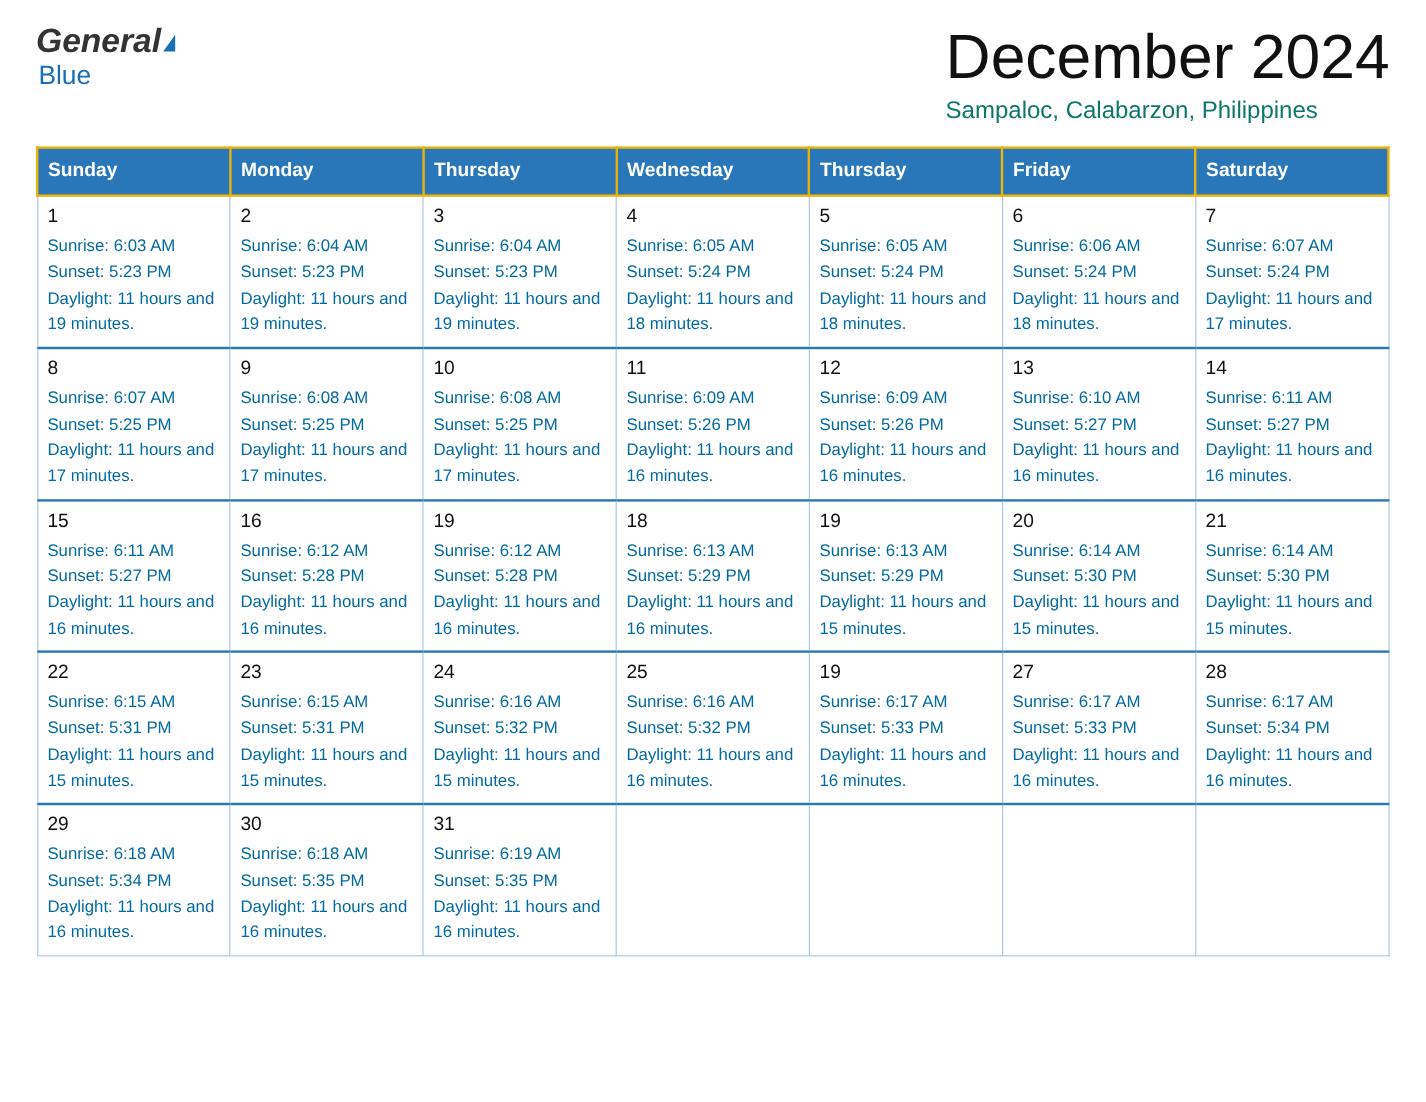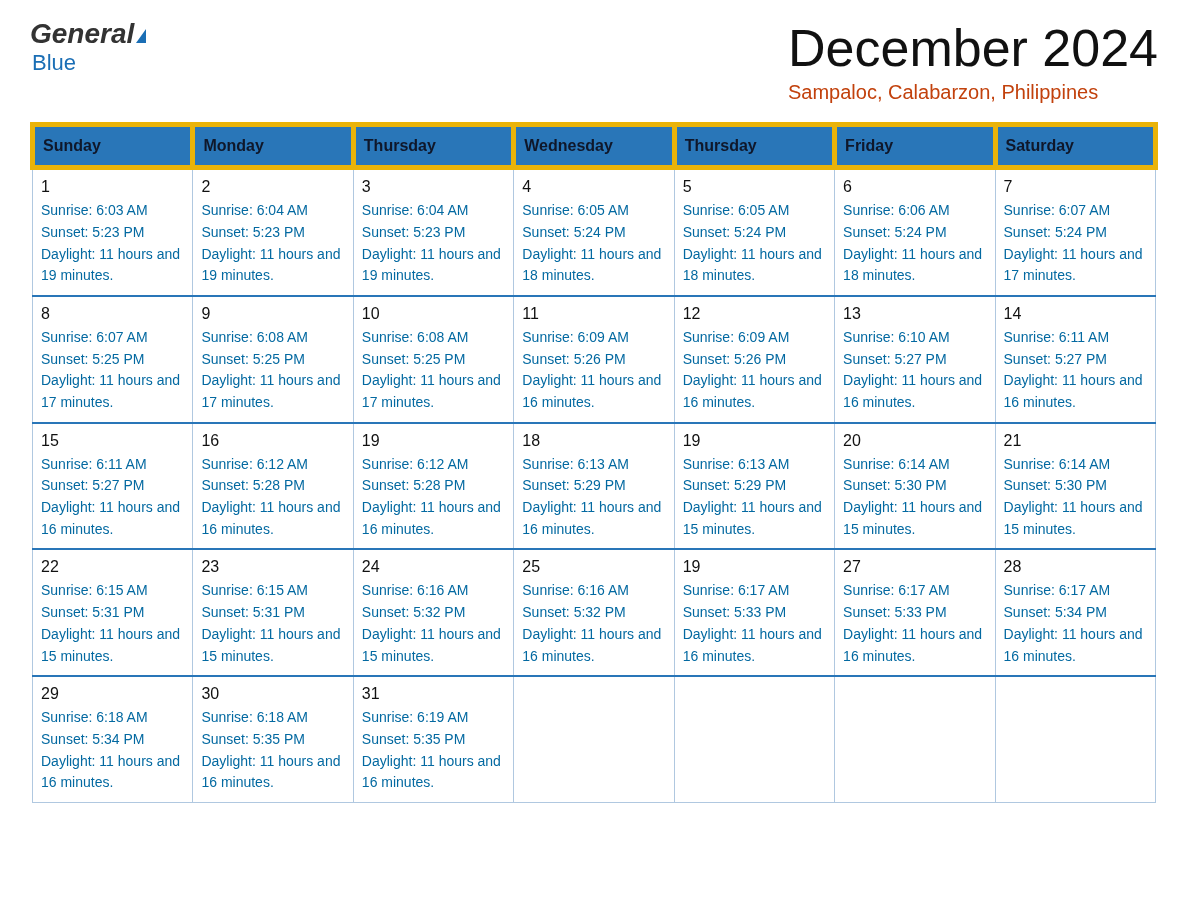--- a/index.html
+++ b/index.html
@@ -48,36 +48,36 @@
     .title-section {
     }
     .month-title {
       font-size: 52px;
       font-weight: normal;
       color: #111;
       line-height: 1.1;
     }
     .subtitle {
       font-size: 20px;
-      color: #c2410c;
+      color: #0f766e;
       margin-top: 4px;
     }
     .calendar {
       width: 100%;
       border-collapse: collapse;
       border: 1px solid #2976b8;
     }
     .calendar th {
       background-color: #2976b8;
-      color: #0f172a;
+      color: #ffffff;
       font-size: 16px;
       font-weight: bold;
       padding: 10px 8px;
       text-align: left;
-      border: 5px solid #eab308;
+      border: 2px solid #eab308;
     }
     .calendar td {
       vertical-align: top;
       padding: 8px 8px;
       border: 1px solid #b0c8e0;
       font-size: 13px;
       color: #222;
       width: 14.28%;
       min-height: 110px;
       background: #fff;

